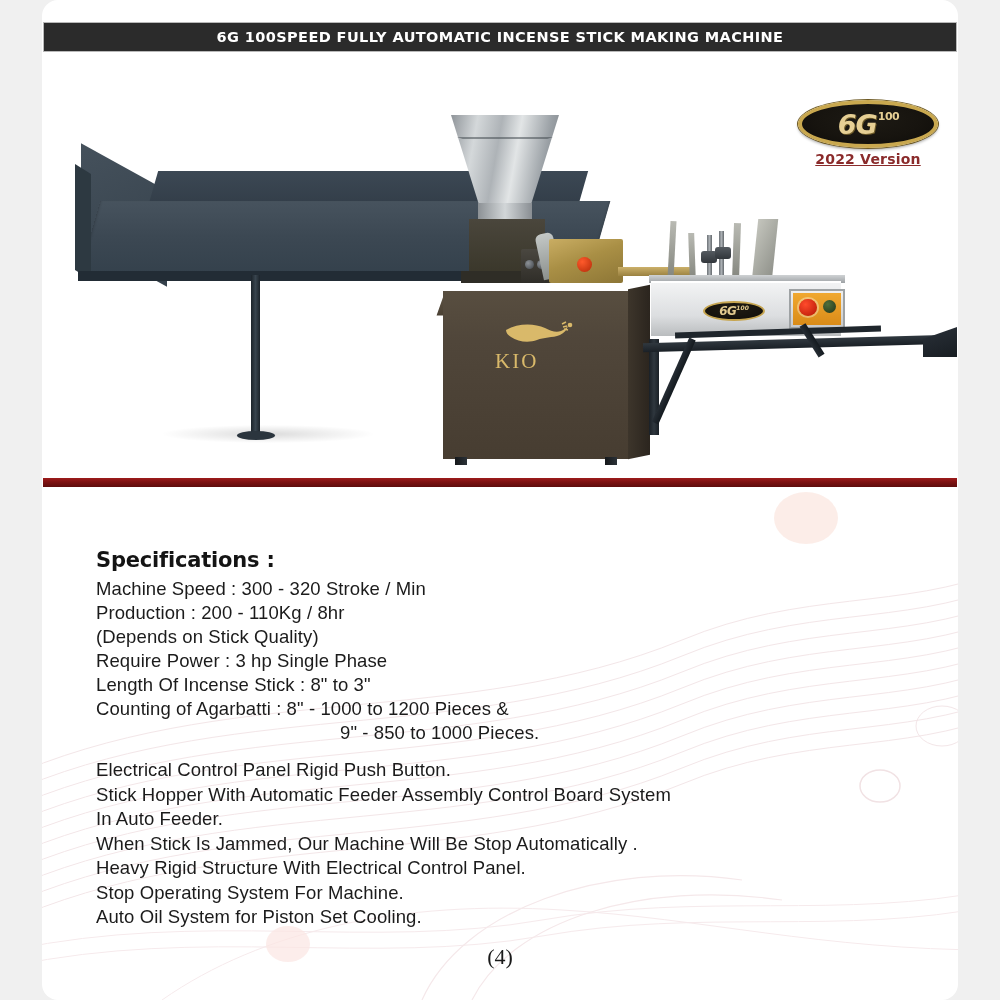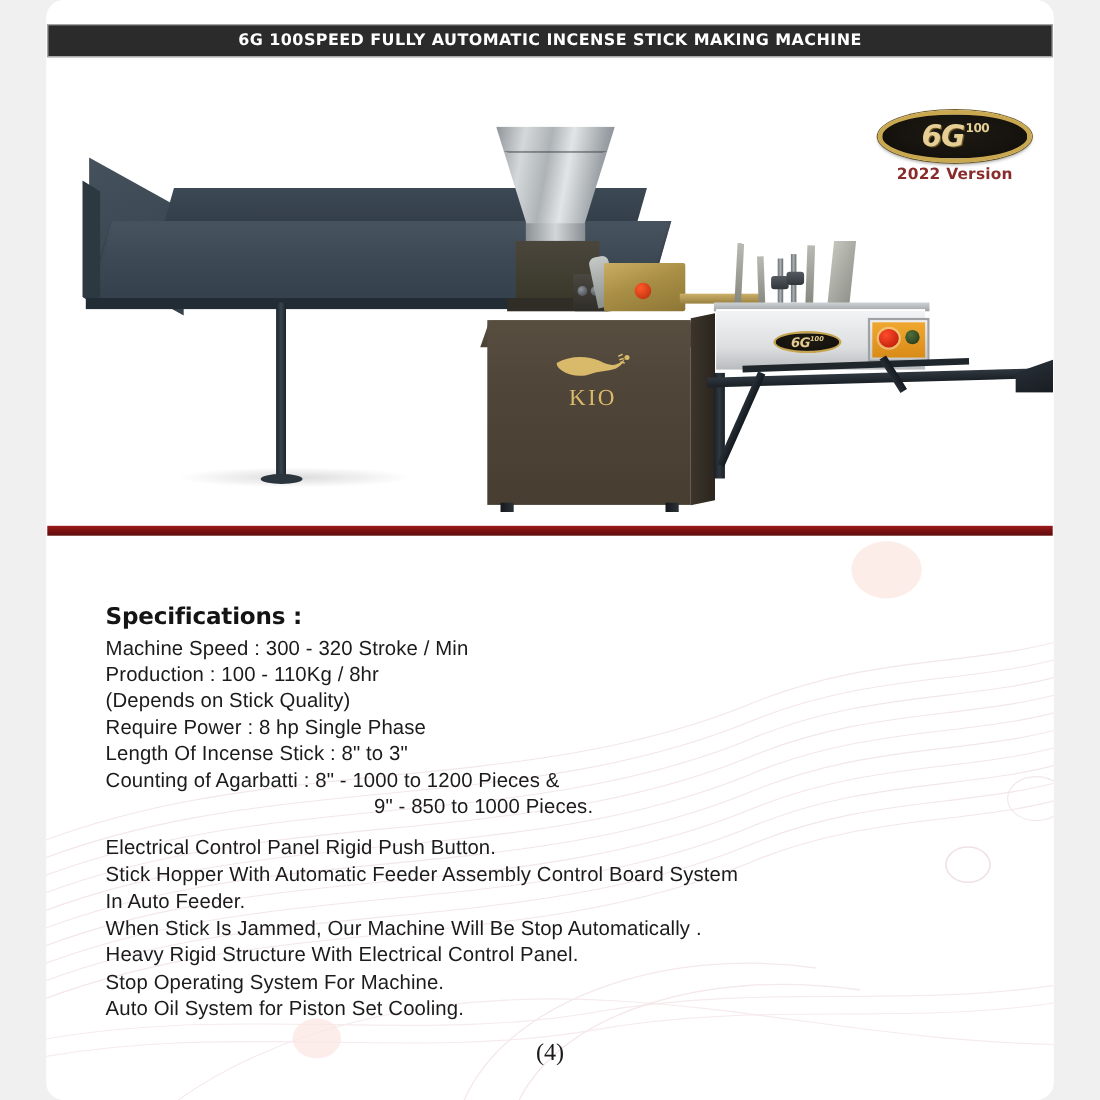--- a/index.html
+++ b/index.html
@@ -117,20 +117,21 @@
     left: 1px;
     letter-spacing: -0.5px;
   }
   .badge-version {
     margin-top: 3px;
     font-family: "DejaVu Sans", sans-serif;
     font-size: 14px;
     font-weight: bold;
     color: #8a2b2b;
     letter-spacing: 0.2px;
+    text-decoration: underline;
   }
 
   
   .machine { position: absolute; inset: 0; }
 
   
   .tray-top {
     position: absolute;
     left: 35px; top: 148px;
     width: 510px; height: 78px;
@@ -198,21 +199,21 @@
     position: absolute;
     left: 585px; top: 234px;
     width: 22px; height: 170px;
     background: linear-gradient(90deg,#3d352b,#2b251e);
     transform: skewY(-12deg);
   }
   .kio-logo {
     position: absolute;
     left: 452px; top: 268px;
     width: 88px;
-    text-align: center;
+    text-align: left;
   }
   .kio-bird {
     display: block;
     margin: 0 auto 2px;
   }
   .kio-text {
     font-family: "Liberation Serif", serif;
     font-size: 21px;
     letter-spacing: 2px;
     color: #d9b96a;
@@ -624,23 +625,23 @@
       </div>
       <div class="badge-version">2022 Version</div>
     </div>
   </div>
 
   <div class="red-rule"></div>
 
   <div class="specs">
     <div class="specs-heading">Specifications :</div>
     <div class="spec-line">Machine Speed : 300 - 320 Stroke / Min</div>
-    <div class="spec-line">Production : 100 - 110Kg / 8hr</div>
+    <div class="spec-line">Production : 200 - 110Kg / 8hr</div>
     <div class="spec-line">(Depends on Stick Quality)</div>
-    <div class="spec-line">Require Power : 8 hp Single Phase</div>
+    <div class="spec-line">Require Power : 3 hp Single Phase</div>
     <div class="spec-line">Length Of Incense Stick : 8" to 3"</div>
     <div class="spec-line">Counting of Agarbatti : 8" - 1000 to 1200 Pieces &amp;</div>
     <div class="spec-line indent">9" - 850 to 1000 Pieces.</div>
   </div>
 
   <div class="features">
     <div class="feature-line">Electrical Control Panel Rigid Push Button.</div>
     <div class="feature-line">Stick Hopper With Automatic Feeder Assembly Control Board System</div>
     <div class="feature-line">In Auto Feeder.</div>
     <div class="feature-line">When Stick Is Jammed, Our Machine Will Be Stop Automatically .</div>

